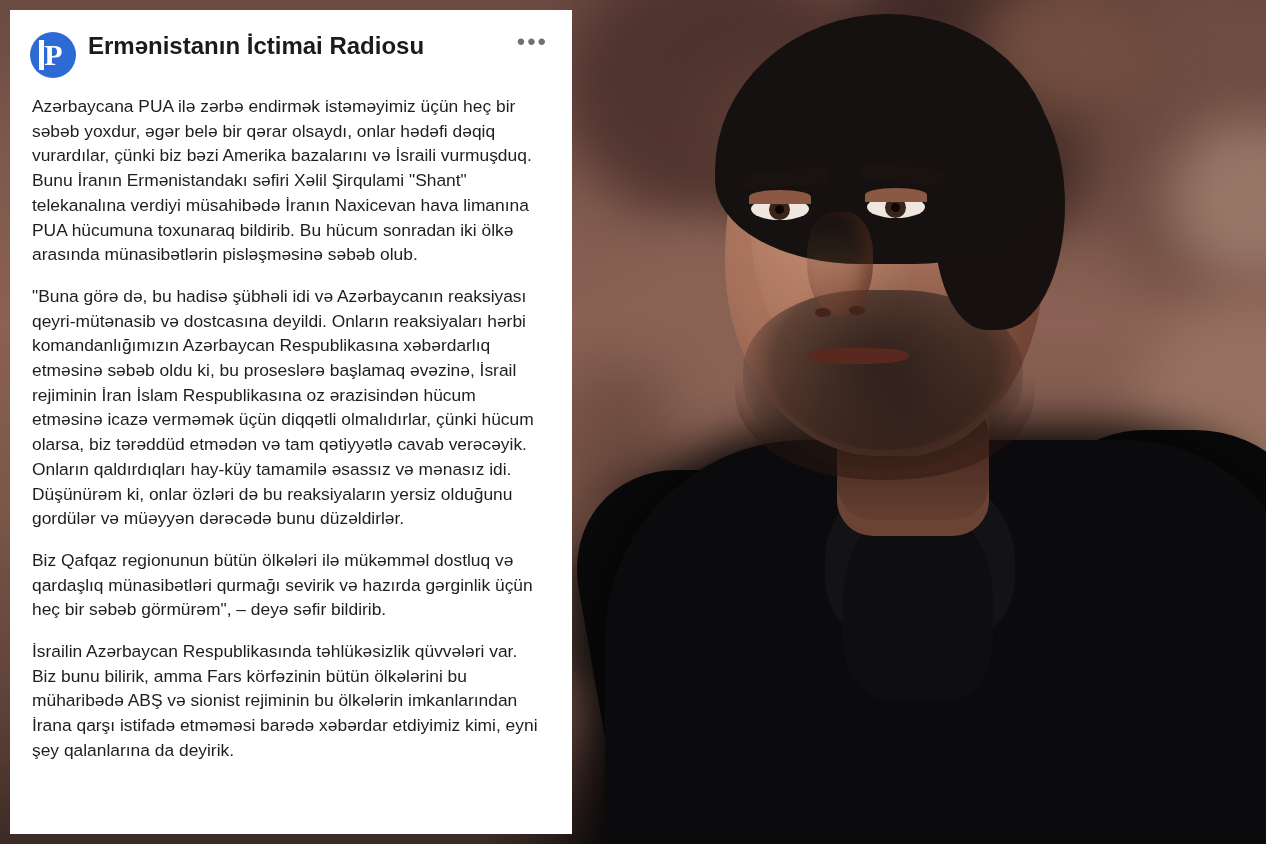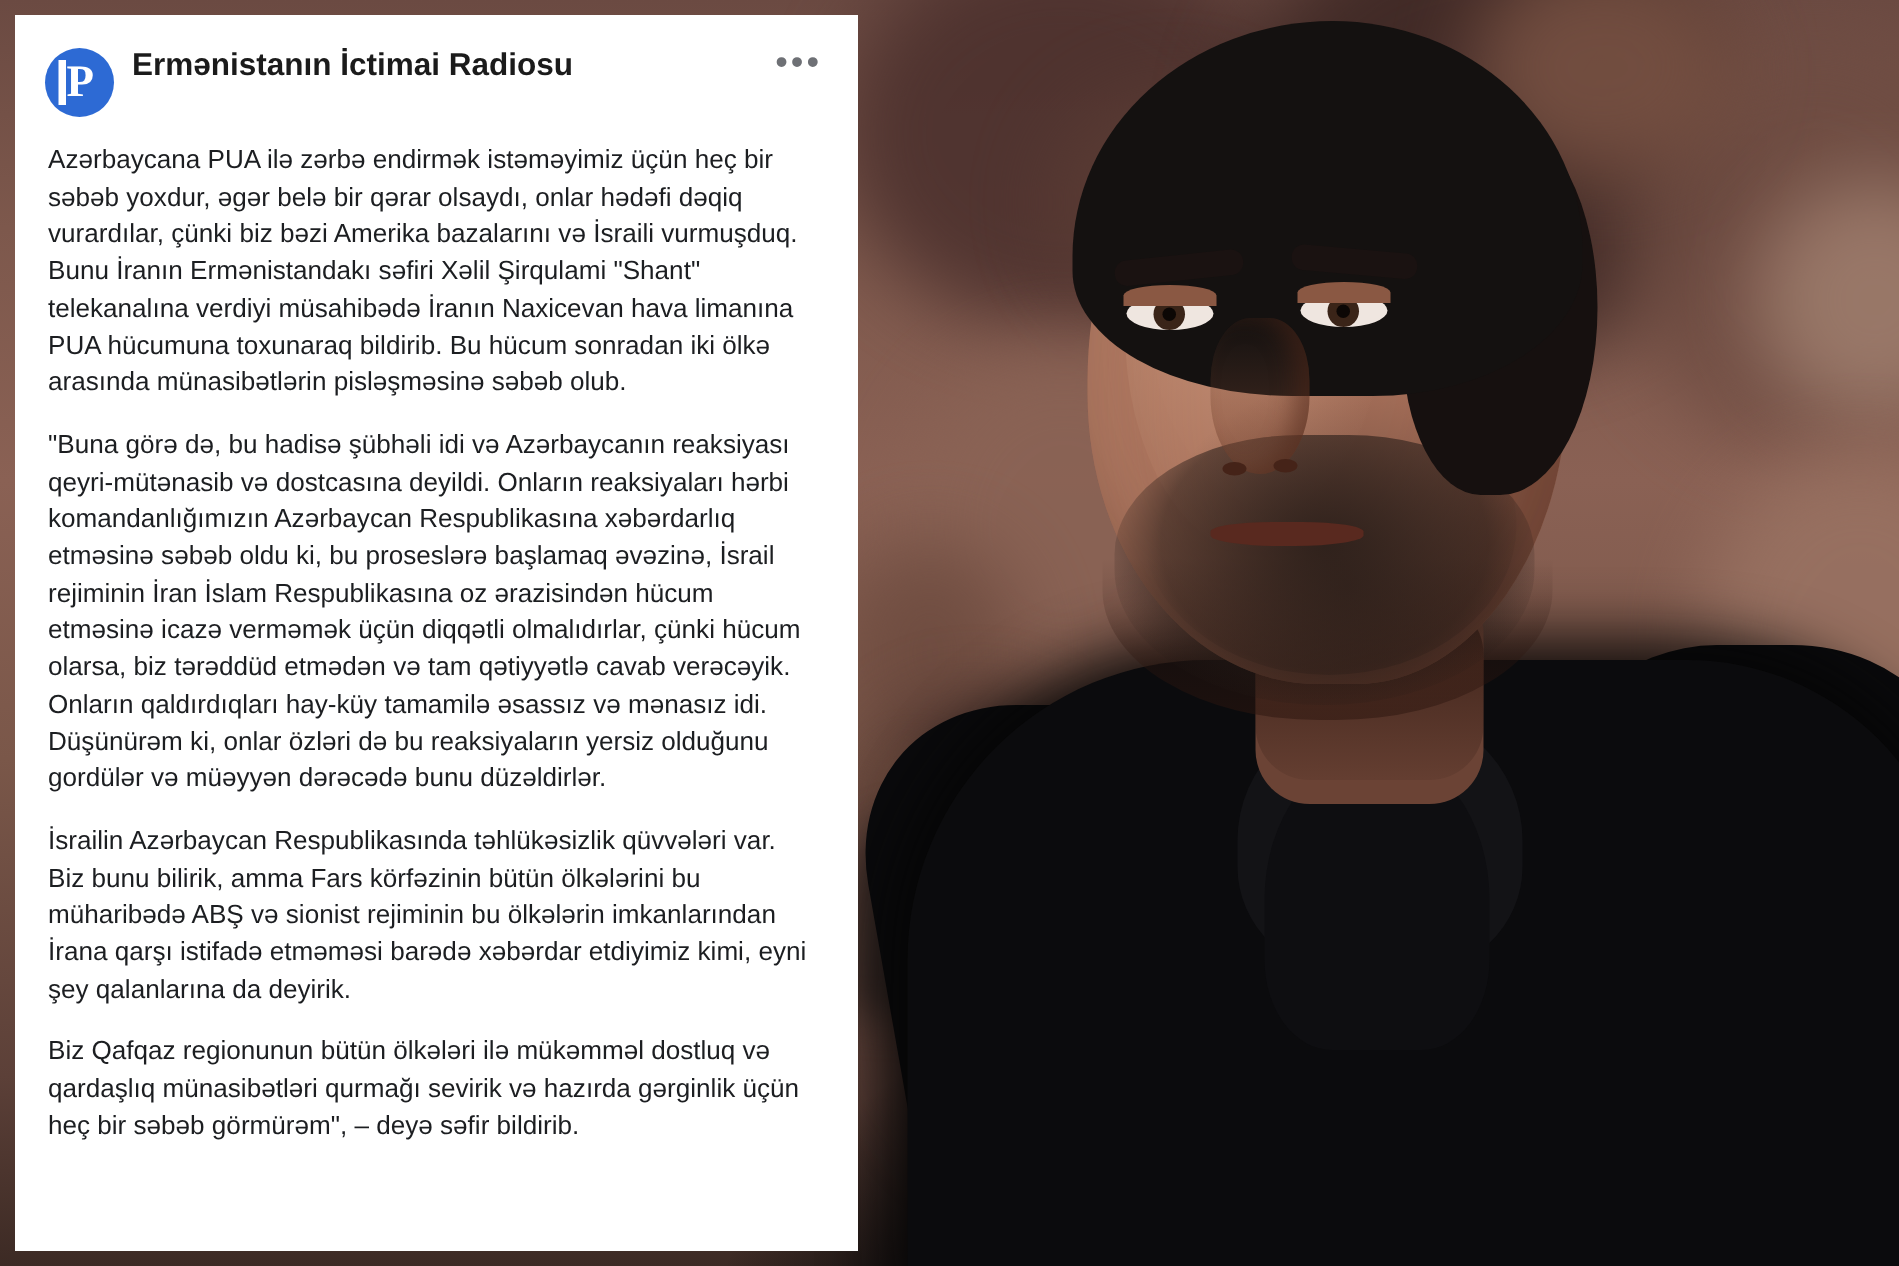--- a/index.html
+++ b/index.html
@@ -323,21 +323,21 @@
     width: 5px;
     height: 30px;
     background: #ffffff;
   }
   .fb-names {
     margin-left: 12px;
     flex: 1 1 auto;
     min-width: 0;
   }
   .fb-page-name {
-    font-size: 21px;
+    font-size: 24px;
     font-weight: bold;
     color: #1b1b1b;
     line-height: 1.15;
     white-space: nowrap;
   }
   .fb-meta {
     display: flex;
     align-items: center;
     gap: 5px;
     margin-top: 4px;
@@ -458,19 +458,19 @@
       </div>
       <div class="fb-names">
         <div class="fb-page-name">Ermənistanın İctimai Radiosu</div>
       </div>
       <div class="fb-dots">•••</div>
     </div>
 
     <div class="fb-body">
       <p>Azərbaycana PUA ilə zərbə endirmək istəməyimiz üçün heç bir səbəb yoxdur, əgər belə bir qərar olsaydı, onlar hədəfi dəqiq vurardılar, çünki biz bəzi Amerika bazalarını və İsraili vurmuşduq. Bunu İranın Ermənistandakı səfiri Xəlil Şirqulami "Shant" telekanalına verdiyi müsahibədə İranın Naxicevan hava limanına PUA hücumuna toxunaraq bildirib. Bu hücum sonradan iki ölkə arasında münasibətlərin pisləşməsinə səbəb olub.</p>
       <p>"Buna görə də, bu hadisə şübhəli idi və Azərbaycanın reaksiyası qeyri-mütənasib və dostcasına deyildi. Onların reaksiyaları hərbi komandanlığımızın Azərbaycan Respublikasına xəbərdarlıq etməsinə səbəb oldu ki, bu proseslərə başlamaq əvəzinə, İsrail rejiminin İran İslam Respublikasına oz ərazisindən hücum etməsinə icazə verməmək üçün diqqətli olmalıdırlar, çünki hücum olarsa, biz tərəddüd etmədən və tam qətiyyətlə cavab verəcəyik. Onların qaldırdıqları hay-küy tamamilə əsassız və mənasız idi. Düşünürəm ki, onlar özləri də bu reaksiyaların yersiz olduğunu gordülər və müəyyən dərəcədə bunu düzəldirlər.</p>
+      <p>Biz Qafqaz regionunun bütün ölkələri ilə mükəmməl dostluq və qardaşlıq münasibətləri qurmağı sevirik və hazırda gərginlik üçün heç bir səbəb görmürəm", – deyə səfir bildirib.</p>
       <p>İsrailin Azərbaycan Respublikasında təhlükəsizlik qüvvələri var. Biz bunu bilirik, amma Fars körfəzinin bütün ölkələrini bu müharibədə ABŞ və sionist rejiminin bu ölkələrin imkanlarından İrana qarşı istifadə etməməsi barədə xəbərdar etdiyimiz kimi, eyni şey qalanlarına da deyirik.</p>
-      <p>Biz Qafqaz regionunun bütün ölkələri ilə mükəmməl dostluq və qardaşlıq münasibətləri qurmağı sevirik və hazırda gərginlik üçün heç bir səbəb görmürəm", – deyə səfir bildirib.</p>
     </div>
 
   </div>
 
 </div>
 
 </body></html>

